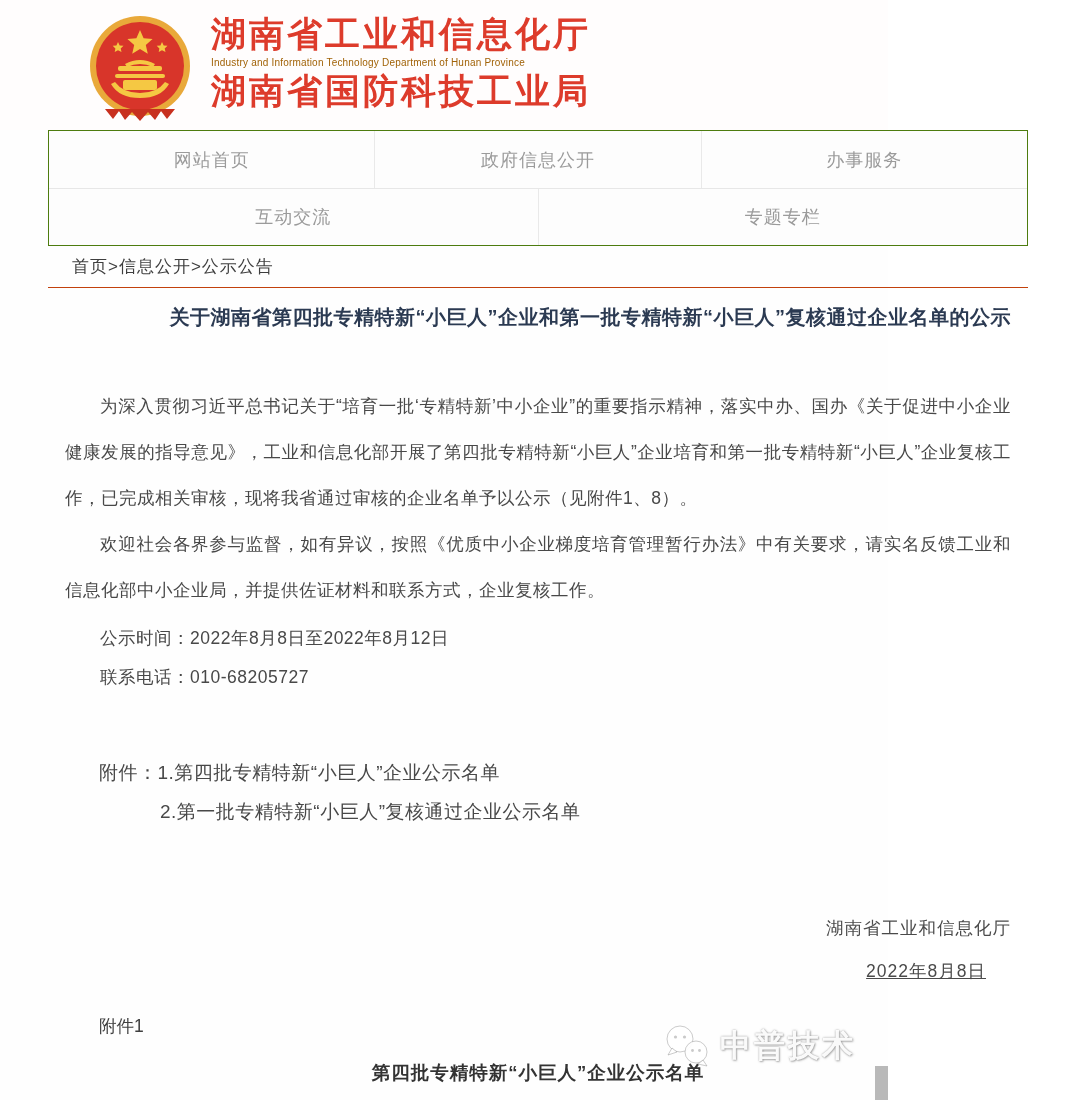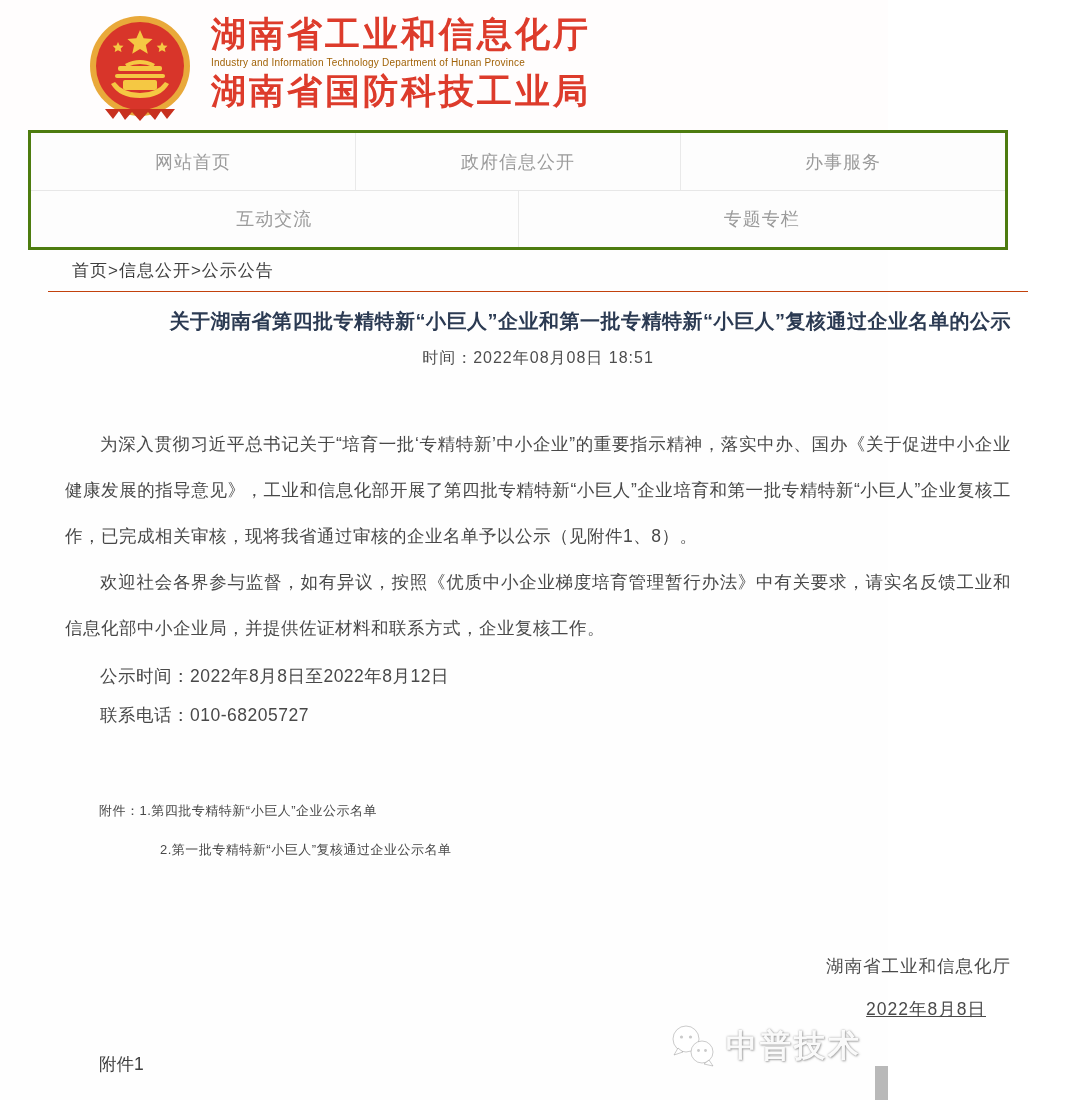--- a/index.html
+++ b/index.html
@@ -24,22 +24,22 @@
     color: #dd3b2b; font-weight: bold; font-size: 35px;
     letter-spacing: 3px; line-height: 40px; white-space: nowrap;
   }
   .org-en {
     color: #a16207; font-size: 10px; line-height: 17px;
     letter-spacing: 0.2px; white-space: nowrap;
   }
 
   
   .main-nav {
-    width: 980px; margin-left: 28px;
-    border: 3px solid #4d7c0f;
+    width: 980px; margin-left: 48px;
+    border: 1px solid #4d7c0f;
     background: #fdfdfd;
   }
   .nav-row { display: flex; height: 57px; }
   .nav-row + .nav-row { border-top: 1px solid #e7e7e7; }
   .nav-item {
     flex: 1; display: flex; align-items: center; justify-content: center;
     color: #9b9b9b; font-size: 18px; cursor: pointer; letter-spacing: 1px;
   }
   .nav-item + .nav-item { border-left: 1px solid #e9e9e9; }
 
@@ -69,39 +69,39 @@
     text-align: justify; text-indent: 2em; letter-spacing: 0.5px;
   }
   .info-line {
     font-size: 17.5px; color: #484848; line-height: 39px;
     text-indent: 2em; letter-spacing: 0.5px;
   }
   .info-block { margin-top: 6px; }
 
   .attachments { margin-top: 56px; }
   .att-line {
-    font-size: 13px; color: #484848; line-height: 39px; letter-spacing: 0.5px;
+    font-size: 19px; color: #484848; line-height: 39px; letter-spacing: 0.5px;
   }
   .att-line-first { padding-left: 34px; }
   .att-line-second { padding-left: 95px; }
 
   .signature { margin-top: 82px; text-align: right; }
   .sig-org { font-size: 17.5px; color: #4a4a4a; line-height: 30px; letter-spacing: 1px; }
   .sig-date { font-size: 17.5px; color: #4a4a4a; line-height: 30px; margin-top: 13px; padding-right: 25px; letter-spacing: 1px; text-decoration: underline; }
 
   
   .annex-label { margin-top: 28px; padding-left: 34px; font-size: 17.5px; color: #3f3f3f; }
   .annex-table-title {
     margin-top: 22px; text-align: center;
     font-size: 18.5px; font-weight: bold; color: #333333; letter-spacing: 1px;
   }
 
   
   .watermark {
-    position: absolute; top: 1022px; right: 26px;
+    position: absolute; top: 1022px; right: 32px;
     display: flex; align-items: center;
     pointer-events: none;
   }
   .wm-icon { width: 52px; height: 48px; margin-right: 6px; opacity: 0.92; }
   .wm-text {
     color: rgba(255,255,255,0.95); font-size: 31px; font-weight: bold;
     letter-spacing: 3px;
     text-shadow: 0 0 2px rgba(90,90,90,0.55), 1px 1px 2px rgba(120,120,120,0.5);
   }
   .scroll-fragment {
@@ -150,21 +150,20 @@
       <div class="nav-item">专题专栏</div>
     </div>
   </nav>
 
   <div class="breadcrumb-bar">
     <span class="breadcrumb">首页&gt;信息公开&gt;公示公告</span>
   </div>
 
   <main class="article">
     <h1 class="article-title">关于湖南省第四批专精特新“小巨人”企业和第一批专精特新“小巨人”复核通过企业名单的公示</h1>
-    <div class="article-time">时间：2022年08月08日 18:51</div>
 
     <div class="body-text">
       <p class="para">为深入贯彻习近平总书记关于“培育一批‘专精特新’中小企业”的重要指示精神，落实中办、国办《关于促进中小企业健康发展的指导意见》，工业和信息化部开展了第四批专精特新“小巨人”企业培育和第一批专精特新“小巨人”企业复核工作，已完成相关审核，现将我省通过审核的企业名单予以公示（见附件1、8）。</p>
       <p class="para">欢迎社会各界参与监督，如有异议，按照《优质中小企业梯度培育管理暂行办法》中有关要求，请实名反馈工业和信息化部中小企业局，并提供佐证材料和联系方式，企业复核工作。</p>
       <div class="info-block">
         <div class="info-line">公示时间：2022年8月8日至2022年8月12日</div>
         <div class="info-line">联系电话：010-68205727</div>
       </div>
 
       <div class="attachments">

